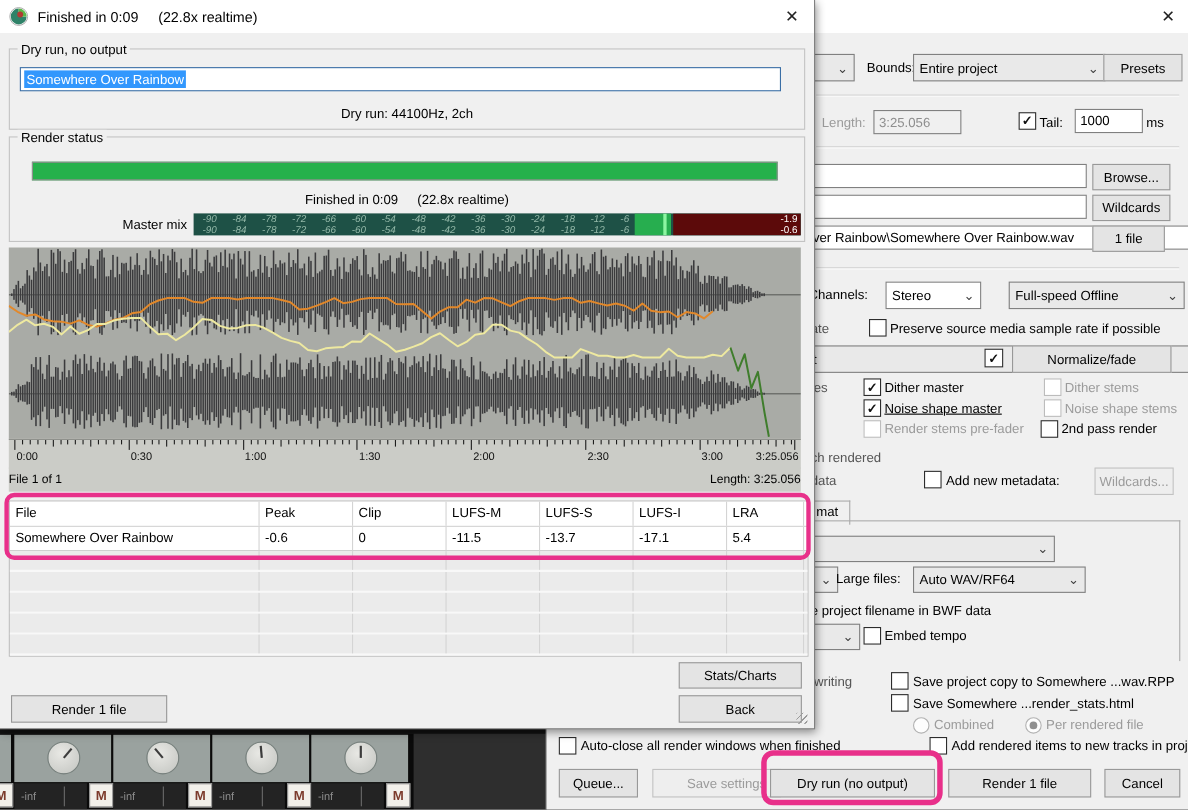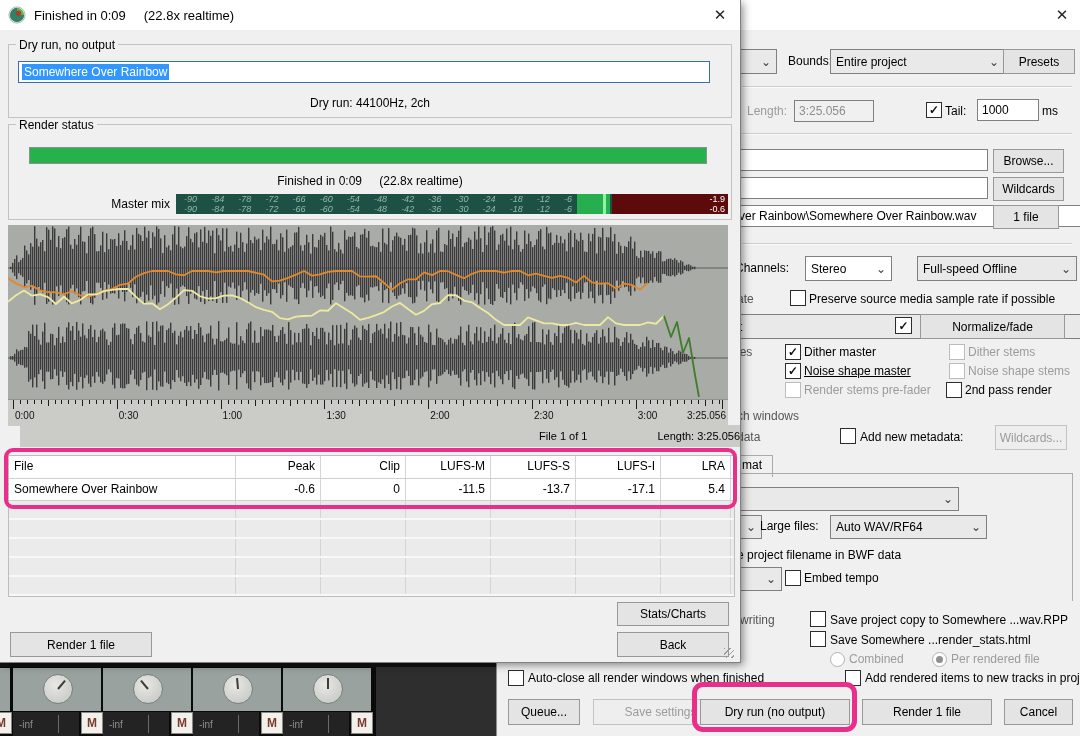--- a/index.html
+++ b/index.html
@@ -52,31 +52,31 @@
   #meter .red{position:absolute;left:79%;top:0;right:0;height:100%;background:#5c0a0a;}
   #meter .pk{position:absolute;right:3px;width:40px;text-align:right;font-size:9px;line-height:10px;color:#fff;}
 
   
   #wave-panel{position:absolute;left:8px;top:225px;width:720px;height:222px;}
   #wave-area{position:absolute;left:0;top:0;width:720px;height:174px;background:#a9aba6;}
   #ruler{position:absolute;left:0;top:174px;width:720px;height:26px;background:#cbccc7;border-top:1px solid #8f918c;}
   .tick{position:absolute;top:0;width:1px;height:4px;background:#1d1d1d;}
   .tick.t2{height:6px;} .tick.t3{height:9px;}
   .rlabel{position:absolute;top:10px;font-size:10px;color:#101010;white-space:nowrap;}
-  #finfo{position:absolute;left:12px;top:200px;width:720px;height:22px;background:#cbccc7;display:flex;
-         justify-content:flex-end;gap:70px;align-items:center;font-size:11px;}
+  #finfo{position:absolute;left:0;top:200px;width:720px;height:22px;background:#cbccc7;display:flex;
+         justify-content:space-between;gap:47px;align-items:center;font-size:11px;}
 
   
   #stats-table{position:absolute;left:8px;top:455px;width:725px;background:#ebebeb;border:1px solid #bdbdbd;}
   .trow{display:flex;}
   .trow.thead{background:#fff;height:22px;border-bottom:1px solid #cfcfcf;}
   .trow.tdata{background:#fff;height:21px;border-bottom:1px solid #cfcfcf;}
   .trow.tempty{background:#ebebeb;height:17px;border-bottom:2px solid #f8f8f8;}
   .tcell{box-sizing:border-box;border-right:1px solid #d4d4d4;padding:3px 5px 0 5px;font-size:12px;
-         text-align:right;overflow:hidden;white-space:nowrap;}
+         text-align:left;overflow:hidden;white-space:nowrap;}
   .tcell:first-child{text-align:left;}
 
   
   #render-dialog{position:absolute;left:497px;top:0;width:583px;height:736px;background:#f0f0f0;z-index:10;
                  box-shadow:0 0 0 1px #8f8f8f;}
   .tab{position:absolute;background:#f0f0f0;border:1px solid #ababab;border-bottom:none;display:flex;
        align-items:flex-start;padding:2px 6px;font-size:12px;}
 
   
   .annot{position:absolute;border-style:solid;border-radius:9px;z-index:40;pointer-events:none;}
@@ -218,21 +218,21 @@
   <div class="cb" style="left:288px;top:363px;">✓</div>
   <div class="lbl" style="left:307px;top:364px;text-decoration:underline;">Noise shape master</div>
   <div class="cb dis" style="left:452px;top:363px;"></div>
   <div class="lbl dis" style="left:471px;top:364px;">Noise shape stems</div>
 
   <div class="cb dis" style="left:288px;top:382px;"></div>
   <div class="lbl dis" style="left:307px;top:383px;">Render stems pre-fader</div>
   <div class="cb" style="left:449px;top:382px;"></div>
   <div class="lbl" style="left:468px;top:383px;">2nd pass render</div>
 
-  <div class="lbl" style="left:240px;top:409px;color:#555;">ch windows</div>
+  <div class="lbl" style="left:240px;top:409px;color:#555;">ch rendered</div>
   <div class="lbl" style="left:240px;top:430px;color:#555;">data</div>
   <div class="cb" style="left:343px;top:428px;"></div>
   <div class="lbl" style="left:363px;top:430px;">Add new metadata:</div>
   <div class="btn disabled" style="left:498px;top:425px;width:70px;height:23px;">Wildcards...</div>
 
   <div class="tab" style="left:238px;top:455px;width:24px;height:17px;">mat</div>
   <div class="abs" style="left:238px;top:473px;width:337px;height:127px;border-top:1px solid #ababab;border-right:1px solid #ababab;"></div>
 
   <div class="combo" style="left:0px;top:487px;width:450px;height:22px;">
     <span></span>

